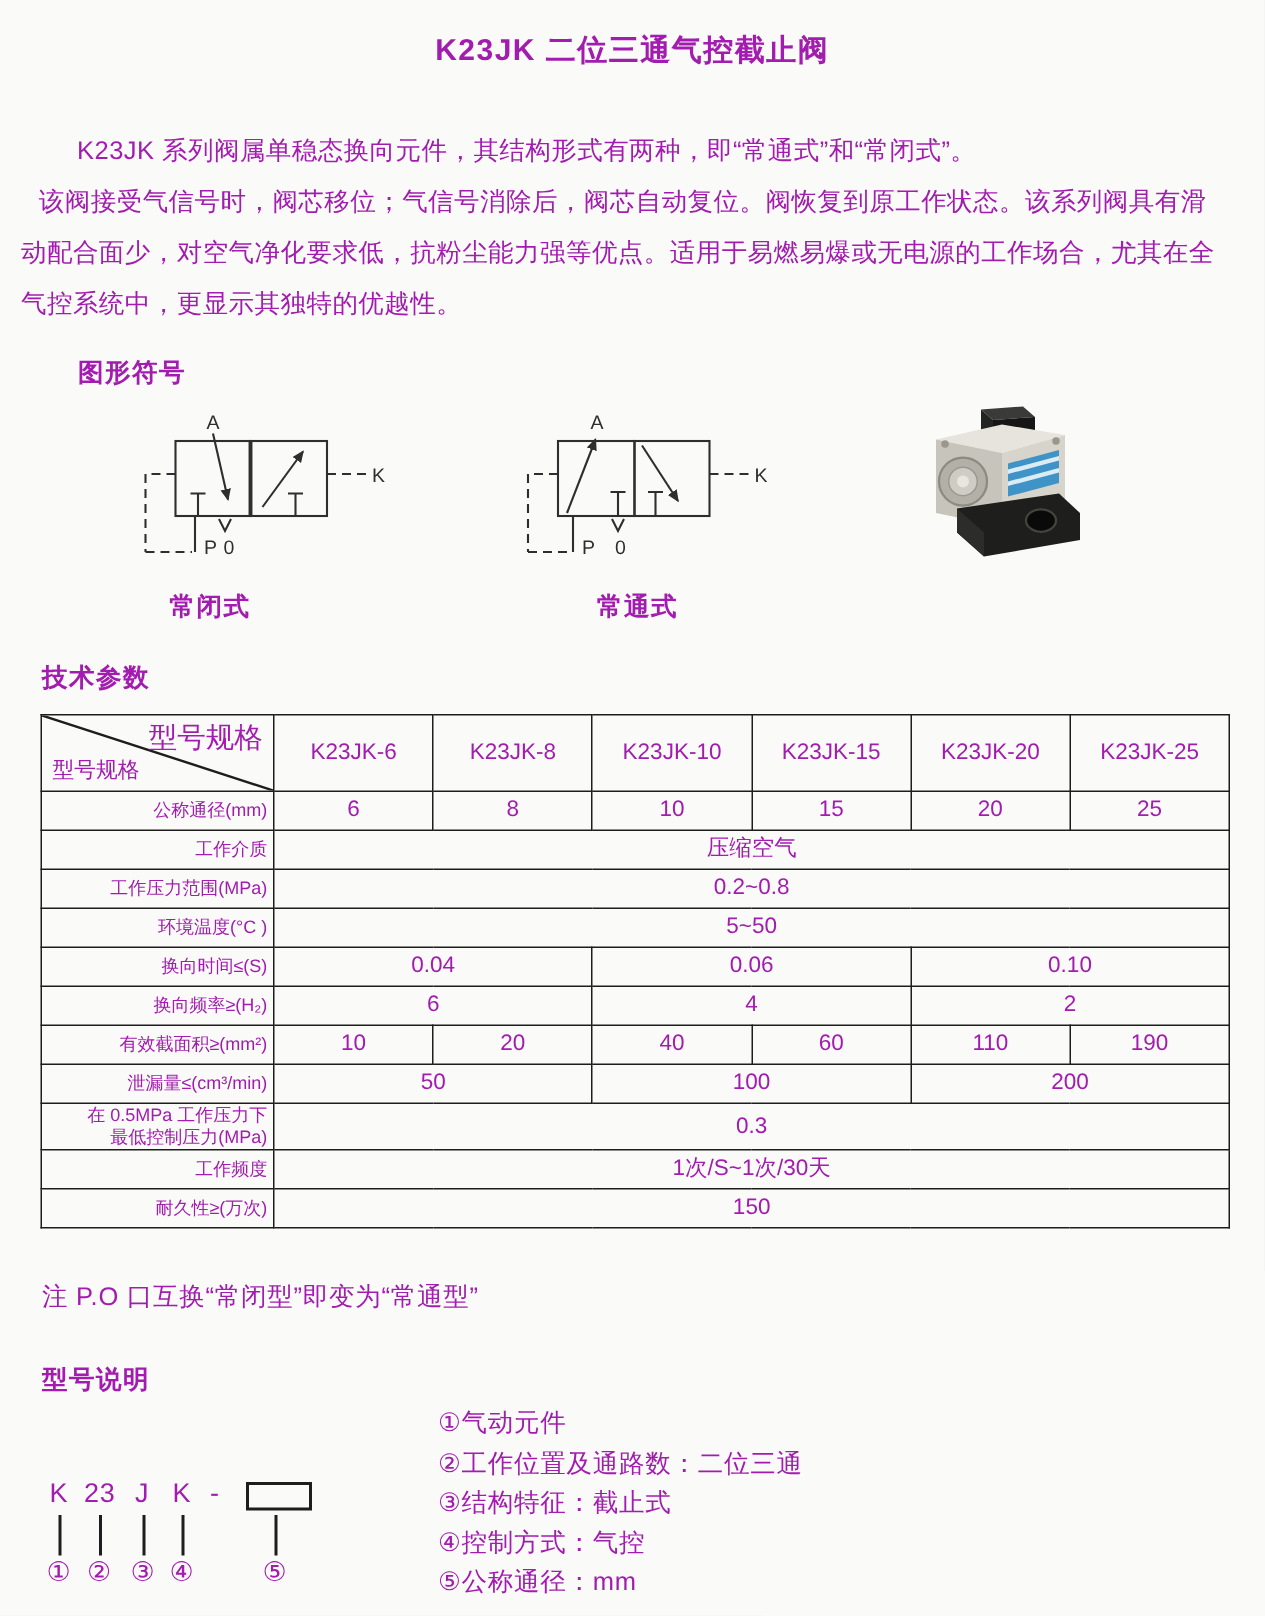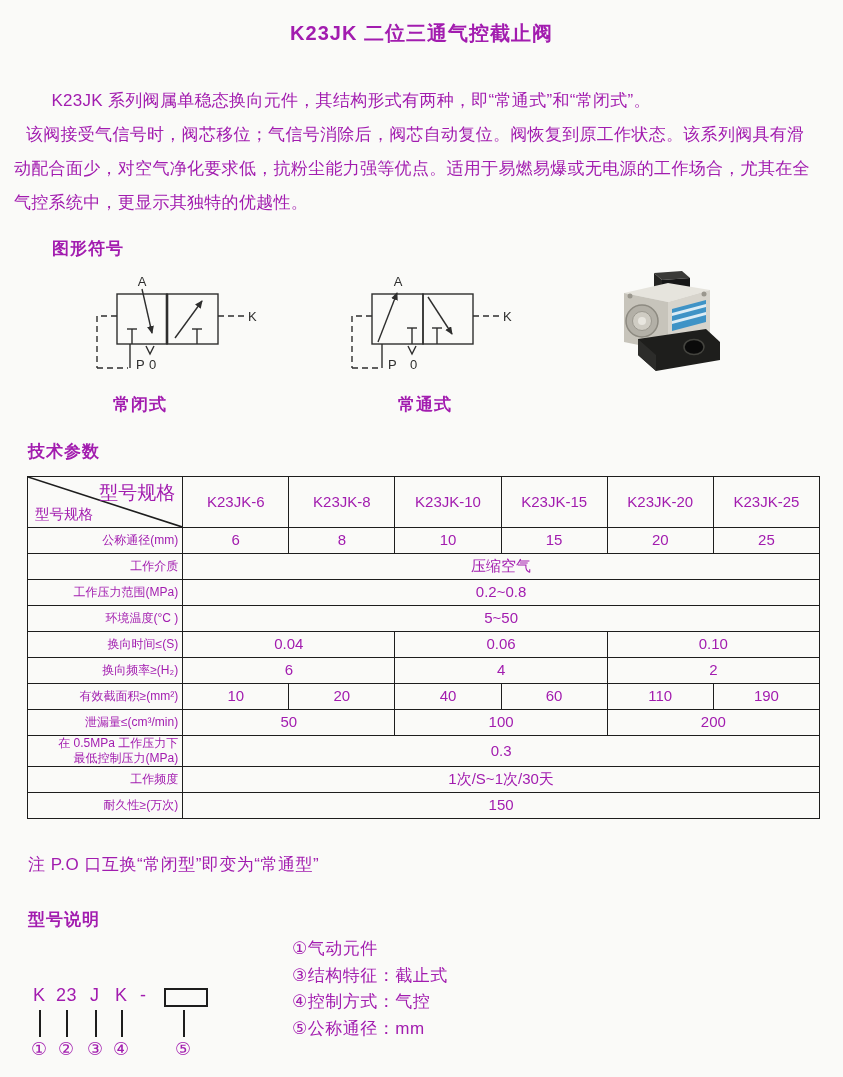--- a/index.html
+++ b/index.html
@@ -304,18 +304,19 @@
   <div class="code-stem" style="left:183px;"></div>
 
   <span class="code-digit" style="left:31px;">①</span>
   <span class="code-digit" style="left:58px;">②</span>
   <span class="code-digit" style="left:87px;">③</span>
   <span class="code-digit" style="left:113px;">④</span>
   <span class="code-digit" style="left:175px;">⑤</span>
 
   <div class="legend">
     <div>①气动元件</div>
+    <div>②工作位置及通路数：二位三通</div>
     <div>③结构特征：截止式</div>
     <div>④控制方式：气控</div>
     <div>⑤公称通径：mm</div>
   </div>
 
 </div>
 
 </body></html>

